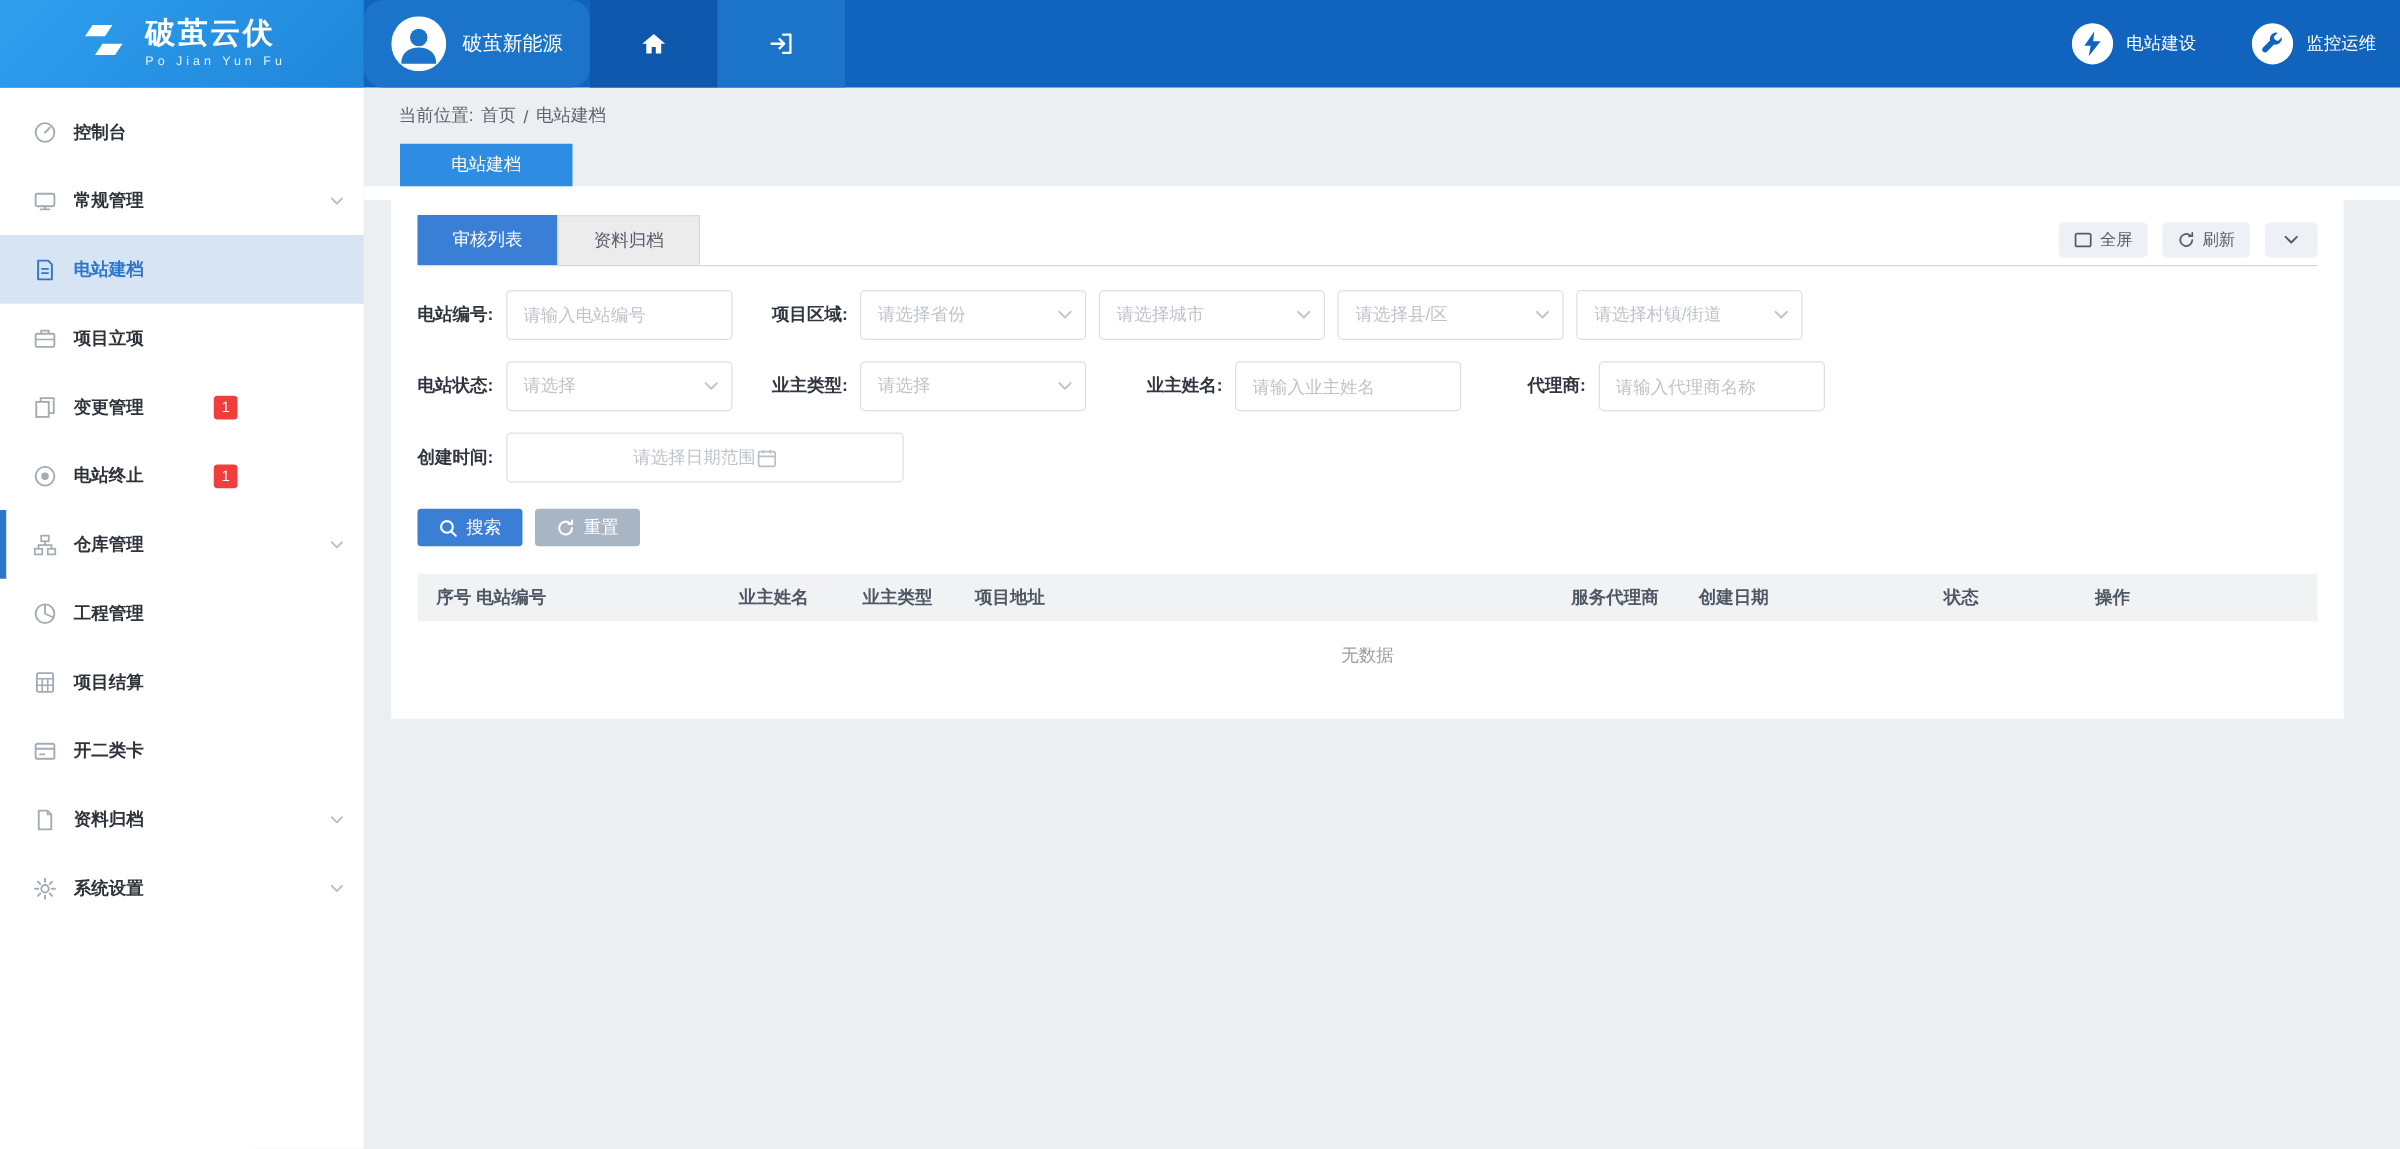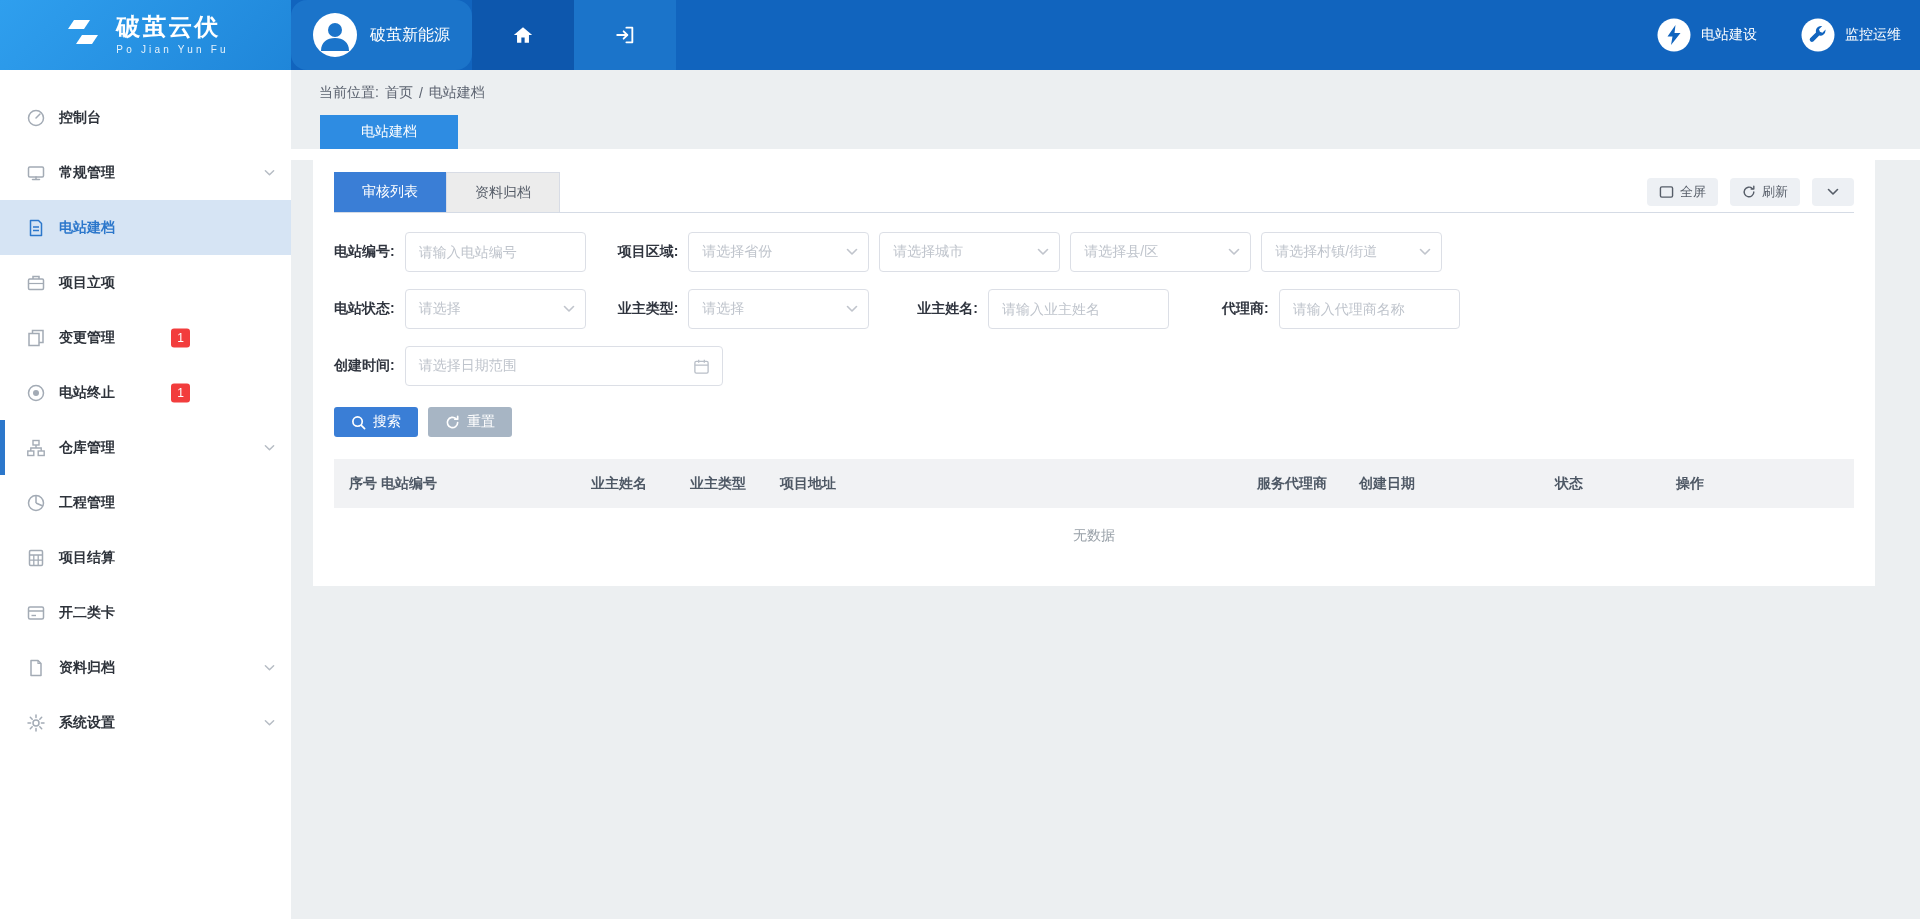--- a/index.html
+++ b/index.html
@@ -17,21 +17,21 @@
   .avatar{width:44px;height:44px;display:flex;}
   .company{color:#fff;font-size:16px;}
   .hbtn{width:102px;display:flex;align-items:center;justify-content:center;cursor:pointer;}
   .hbtn.home{background:#0d57ad;}
   .hbtn.login{background:#1b74ca;}
   .hspacer{flex:1;}
   .hitem{display:flex;align-items:center;gap:10px;color:#fff;font-size:14px;margin-left:44px;cursor:pointer;}
   .hcircle{width:34px;height:34px;display:flex;}
 
   
-  .sidebar{position:absolute;top:70px;left:0;width:291px;bottom:0;background:#fff;padding-top:20px;}
+  .sidebar{position:absolute;top:70px;left:0;width:291px;bottom:0;background:#fff;padding-top:8px;}
   .menu-item{position:relative;height:55px;display:flex;align-items:center;padding-left:26px;gap:13px;font-size:14px;font-weight:700;color:#2e333b;cursor:pointer;}
   .menu-item .micon{width:20px;height:20px;color:#a3abb5;display:flex;flex:none;}
   .menu-item.active{background:#d6e4f4;color:#2c77cb;}
   .menu-item.active .micon{color:#2c77cb;}
   .menu-item.leftbar::before{content:"";position:absolute;left:0;top:0;bottom:0;width:5px;background:#2c77cb;}
   .badge{position:absolute;left:171px;top:50%;transform:translateY(-50%);min-width:19px;height:19px;line-height:19px;padding:0 3px;background:#f23d3d;color:#fff;font-size:12px;font-weight:400;text-align:center;border-radius:3px;}
   .chev{position:absolute;right:16px;color:#b6bcc4;display:flex;}
 
   
   .main{position:absolute;left:291px;top:70px;right:0;bottom:0;background:#eceff1;overflow:hidden;}
@@ -51,32 +51,32 @@
   .tool.collapse{padding:0 15px;}
 
   .frow{display:flex;align-items:center;margin-top:17px;}
   .frow.first{margin-top:19px;}
   .flabel{font-size:14px;color:#30353f;font-weight:700;margin-right:10px;white-space:nowrap;}
   .finput{width:181px;height:40px;border:1px solid #dcdfe6;border-radius:4px;padding:0 13px;font-size:14px;color:#303133;font-family:inherit;outline:none;background:#fff;}
   .finput::placeholder{color:#bfc4cc;}
   .fselect{width:181px;height:40px;border:1px solid #dcdfe6;border-radius:4px;display:flex;align-items:center;justify-content:space-between;padding:0 10px 0 13px;cursor:pointer;background:#fff;}
   .fselect .ph,.fdate .ph{font-size:14px;color:#bfc4cc;}
   .fselect .caret{color:#c0c4cc;display:flex;}
-  .fdate{width:318px;height:40px;border:1px solid #dcdfe6;border-radius:4px;display:flex;align-items:center;justify-content:space-between;padding:0 12px 0 13px;background:#fff;cursor:pointer;}
+  .fdate{width:318px;height:40px;border:1px solid #dcdfe6;border-radius:4px;display:flex;align-items:center;justify-content:center;padding:0 12px 0 13px;background:#fff;cursor:pointer;}
   .ml10{margin-left:10px;}
   .ml50{margin-left:32px;}
   .ml48{margin-left:48px;}
   .ml53{margin-left:53px;}
 
   .btnrow{display:flex;gap:10px;margin-top:21px;}
   .btn{display:flex;align-items:center;justify-content:center;gap:7px;height:30px;padding:0 17px;border:none;border-radius:3px;font-size:14px;color:#fff;cursor:pointer;font-family:inherit;}
   .btn.search{background:#3a7ed6;}
   .btn.reset{background:#a7b5c4;}
 
-  .thead{display:grid;grid-template-columns:32px 210px 99px 90px 477px 102px 196px 121px 1fr;align-items:center;height:49px;margin-top:22px;background:#f1f2f4;padding:0 15px;}
+  .thead{display:grid;grid-template-columns:32px 210px 99px 90px 477px 102px 196px 121px 1fr;align-items:center;height:38px;margin-top:22px;background:#f1f2f4;padding:0 15px;}
   .th{font-size:14px;color:#4e5865;font-weight:700;white-space:nowrap;}
   .tempty{height:55px;display:flex;align-items:center;justify-content:center;font-size:14px;color:#98a0a8;}
 </style>
 </head>
 <body>
 
 <div class="app">
 
   <header class="topbar">
     <div class="logo">

